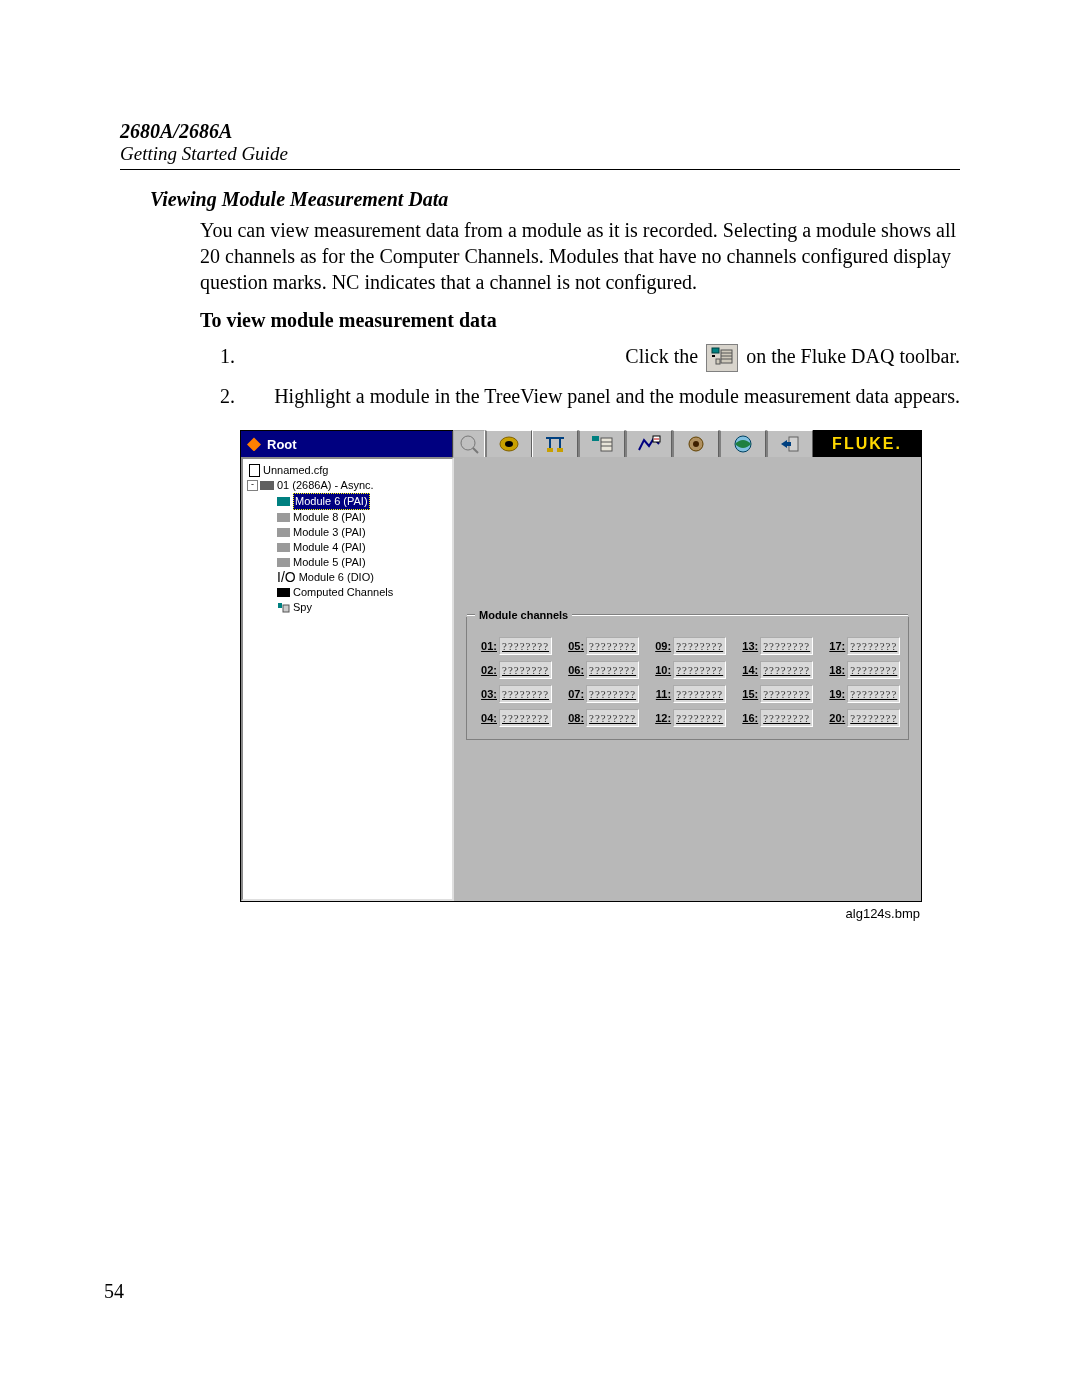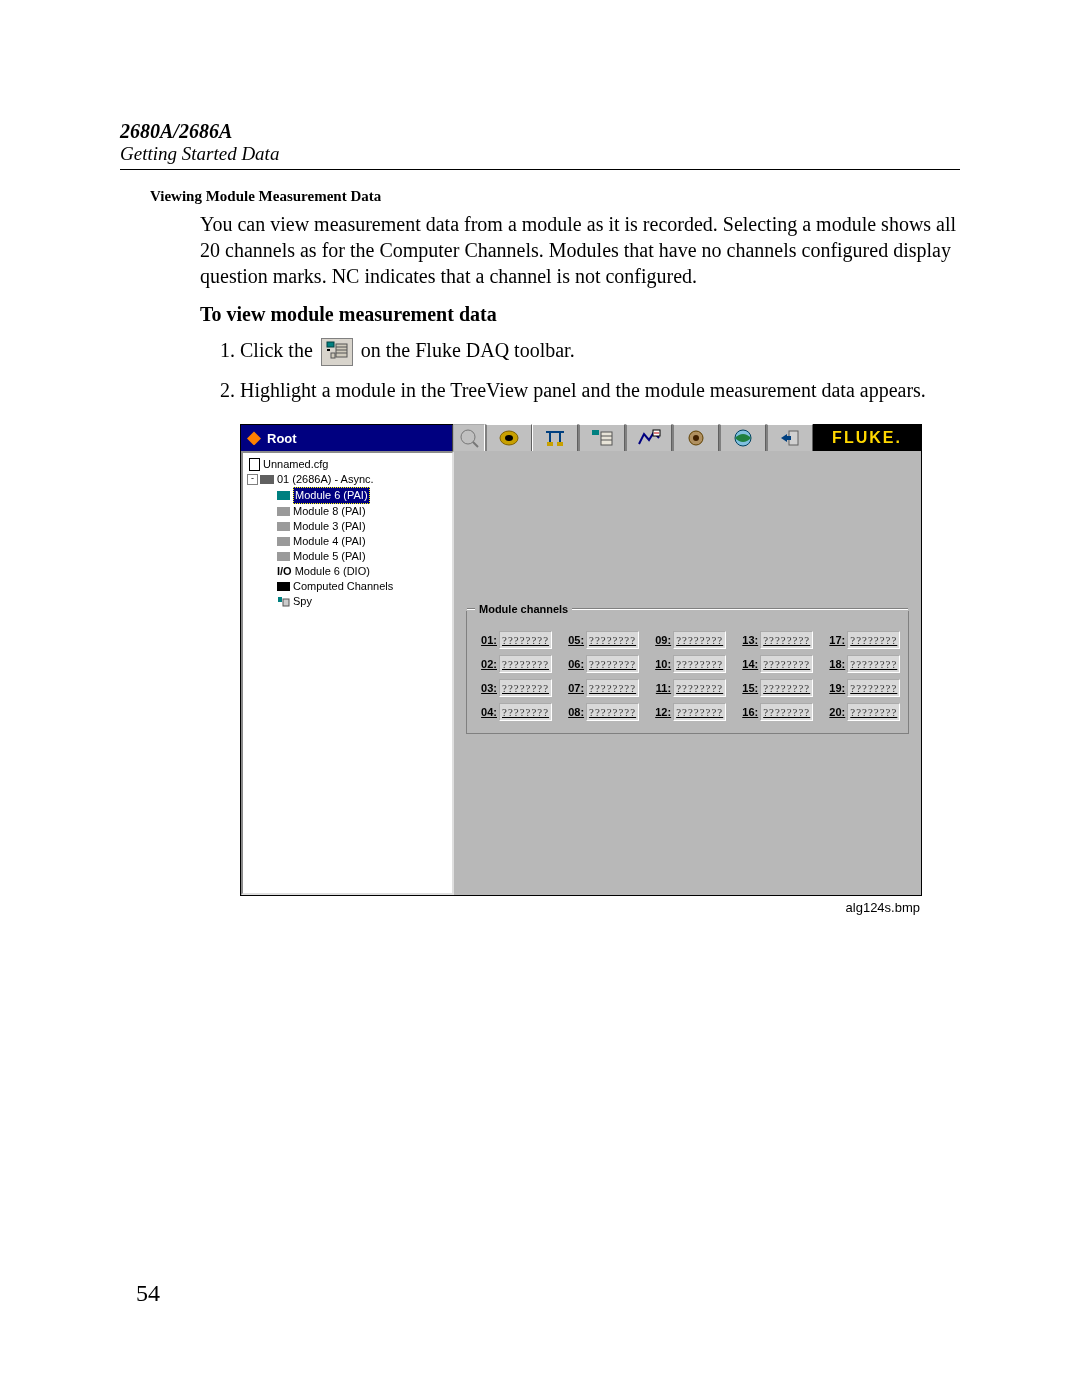--- a/index.html
+++ b/index.html
@@ -14,34 +14,34 @@
   .page {
     padding: 120px 120px 0 120px;
   }
   .header-line {
     border-bottom: 1.5px solid #000;
     padding-bottom: 4px;
     margin-bottom: 18px;
   }
   .hdr-model { font-weight: bold; font-style: italic; font-size: 20px; }
   .hdr-sub { font-style: italic; font-size: 19px; }
-  .sec-title { font-weight: bold; font-size: 15px; margin: 10px 0 6px 30px; }
+  .sec-title { font-weight: bold; font-style: italic; font-size: 20px; margin: 10px 0 6px 30px; }
   .body-text { margin: 0 0 14px 80px; line-height: 1.3; font-size: 20px; }
   .sub-title { font-weight: bold; font-size: 20px; margin: 14px 0 10px 80px; }
-  ol.steps { margin: 0 0 0 92px; padding-left: 28px; font-size: 20px; }
+  ol.steps { margin: 0 0 0 92px; padding-left: 28px; font-size: 20px; text-align: right; }
   ol.steps li { margin-bottom: 10px; line-height: 1.4; }
   .inline-icon {
     display: inline-block; vertical-align: middle;
     width: 30px; height: 26px; border: 1px solid #808080;
     background: #d8d4cc; position: relative; margin: 0 3px;
   }
   .inline-icon svg { position: absolute; top: 2px; left: 3px; }
   .figure-wrap { margin: 20px 0 0 120px; width: 680px; }
   .figure-caption { text-align: right; font-family: Arial, sans-serif; font-size: 13px; margin-top: 4px; }
-  .page-num { position: absolute; left: 136px; top: 1280px; font-size: 24px; }
+  .page-num { position: absolute; left: 104px; top: 1280px; font-size: 20px; }
 
   
   .shot {
     width: 680px; height: 470px; background: #0ea5e9; border: 1px solid #000;
     font-family: "MS Sans Serif", Tahoma, Arial, sans-serif; font-size: 11px;
     position: relative;
   }
   .titlebar {
     display: flex; align-items: center; height: 26px;
     color: #fff; background: #000080;
@@ -74,21 +74,21 @@
     padding: 4px 2px; color: #000; font-size: 11px; line-height: 15px; overflow: hidden;
   }
   .tv-row { display: flex; align-items: center; white-space: nowrap; }
   .tv-ind { display: inline-block; }
   .tv-toggle { width: 9px; height: 9px; border: 1px solid #808080; font-size: 9px; line-height: 7px; text-align: center; margin-right: 2px; }
   .tv-ic { width: 13px; height: 11px; display: inline-block; margin-right: 3px; }
   .tv-ic.file { background: #fff; border: 1px solid #000; width: 9px; height: 11px; }
   .tv-ic.dev  { background: #606060; width: 14px; height: 9px; }
   .tv-ic.mod  { background: #008080; width: 13px; height: 9px; }
   .tv-ic.modg { background: #9a9a9a; width: 13px; height: 9px; }
-  .tv-ic.io   { width: auto; height: auto; font-weight: bold; font-size: 11px; }
+  .tv-ic.io   { width: auto; height: auto; font-weight: normal; font-size: 14px; }
   .tv-ic.cc   { background: #000; width: 13px; height: 9px; }
   .tv-ic.spy  { width: 13px; height: 11px; }
   .tv-selected { background: #000080; color: #fff; border: 1px dotted #ff0; padding: 0 1px; }
 
   .content-panel { flex: 1; background: #b8b8b8; position: relative; }
   .groupbox {
     position: absolute; left: 12px; right: 12px; top: 160px;
     border: 1px solid #808080; border-top: none; padding-top: 10px; text-decoration: underline;
   }
   .groupbox .gb-titlewrap { position: absolute; top: -8px; left: 0; right: 0; display: flex; align-items: center; }
@@ -103,21 +103,21 @@
     border: 1px inset #fff; font-weight: normal; font-family: "Times New Roman", serif;
     font-size: 11px; padding: 0 2px; line-height: 16px; letter-spacing: 1px; color: #333;
   }
 </style>
 </head>
 <body>
 
 <div class="page">
   <div class="header-line">
     <div class="hdr-model">2680A/2686A</div>
-    <div class="hdr-sub">Getting Started Data</div>
+    <div class="hdr-sub">Getting Started Guide</div>
   </div>
 
   <div class="sec-title">Viewing Module Measurement Data</div>
   <p class="body-text">You can view measurement data from a module as it is recorded. Selecting a module shows all 20 channels as for the Computer Channels. Modules that have no channels configured display question marks. NC indicates that a channel is not configured.</p>
 
   <div class="sub-title">To view module measurement data</div>
 
   <ol class="steps">
     <li>
       <span>Click the </span>

